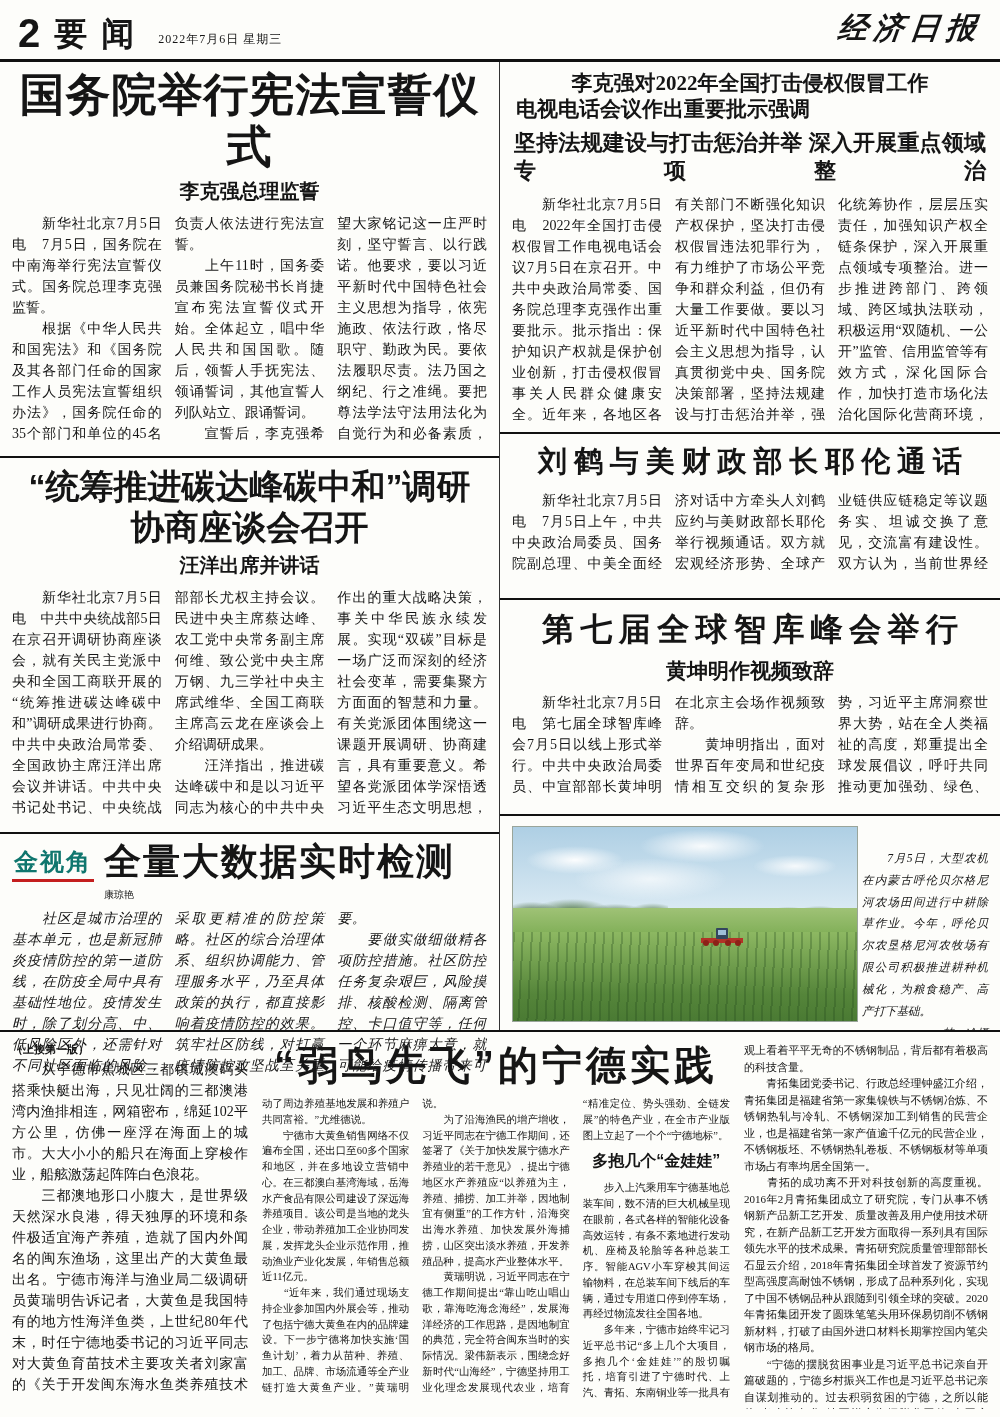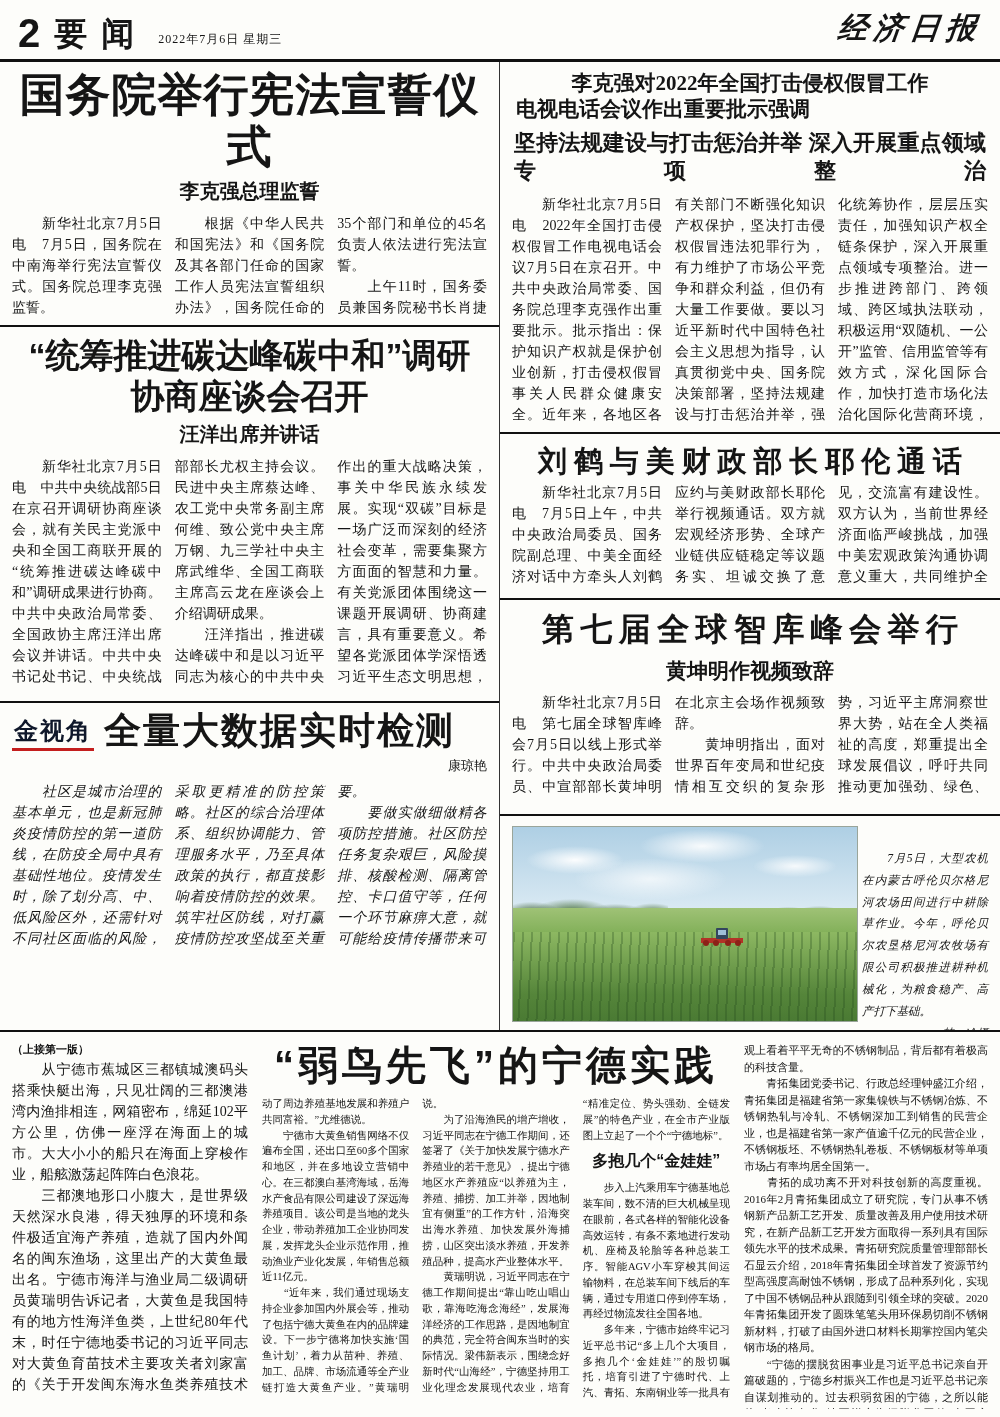--- a/index.html
+++ b/index.html
@@ -28,46 +28,46 @@
   article { display:flex; flex-direction:column; overflow:hidden; padding:8px 12px 6px 12px; }
   .body {
     flex:1 1 auto; overflow:hidden; font-size:14px; line-height:1.5;
     text-align:justify; white-space:pre-line; column-fill:auto;
   }
   .cols3 { column-count:3; column-gap:13px; }
   h1.head-song { text-align:center; font-weight:bold; }
   h3.subhead { text-align:center; font-weight:bold; font-size:20px; margin:4px 0 8px 0; }
   .head-black { font-family:"Liberation Sans","DejaVu Sans",sans-serif; font-weight:900; }
   
-  .art-a { height:265px; border-bottom:2px solid #111; }
+  .art-a { height:396px; border-bottom:2px solid #111; }
   .art-a h1 { font-size:45px; letter-spacing:1px; line-height:1.15; }
   
   .art-c { height:376px; border-bottom:2px solid #111; }
   .art-c h1 { font-size:34px; letter-spacing:0; line-height:1.2; text-align:center; }
   
   .art-f { height:260px; }
   .f-head { display:flex; align-items:flex-start; }
   .jsj {
-    color:#0f172a; border-bottom:3px solid #c41e1e; font-weight:900; font-size:24px;
+    color:#0f766e; border-bottom:3px solid #c41e1e; font-weight:900; font-size:24px;
     font-family:"Liberation Sans","DejaVu Sans",sans-serif; letter-spacing:2px;
     padding:2px 2px 1px 2px; margin:2px 10px 4px 0; white-space:nowrap;
   }
   .f-right { flex:1; }
   .art-f h1 { font-size:37px; letter-spacing:2px; line-height:1.1; }
-  .byline { text-align:right; font-size:13px; margin:5px 0 6px 0; }
+  .byline { text-align:left; font-size:10px; margin:5px 0 6px 0; }
   .kai { font-style:italic; letter-spacing:.4px; }
   
   .art-b { height:372px; border-bottom:2px solid #111; }
   .kicker1 { text-align:center; font-weight:bold; font-size:21px; line-height:1.25; }
   .kicker2 { text-align:left; font-weight:bold; font-size:21px; line-height:1.25; padding-left:4px; margin-bottom:6px; }
   .art-b .hl { font-size:22px; line-height:1.3; text-align:justify; text-align-last:justify; padding:0 2px; }
   .art-b .body { margin-top:8px; }
   
   .art-d { height:166px; border-bottom:2px solid #111; }
-  .art-d h1 { font-size:29px; text-align:justify; text-align-last:justify; padding:0 26px; }
+  .art-d h1 { font-size:29px; text-align:justify; text-align-last:justify; padding:0 26px; margin-bottom:8px; }
   
   .art-e { height:216px; border-bottom:2px solid #111; }
   .art-e h1 { font-size:32px; text-align:justify; text-align-last:justify; padding:0 30px; }
   .art-e h3 { font-size:21px; margin:5px 0 7px 0; }
   
   .photo { height:214px; display:flex; padding:10px 12px 8px 12px; overflow:hidden; }
   .pic {
     position:relative; width:346px; height:100%; overflow:hidden;
     border:1px solid #9aa59a; background:#cfe2ee; flex:0 0 auto;
   }

